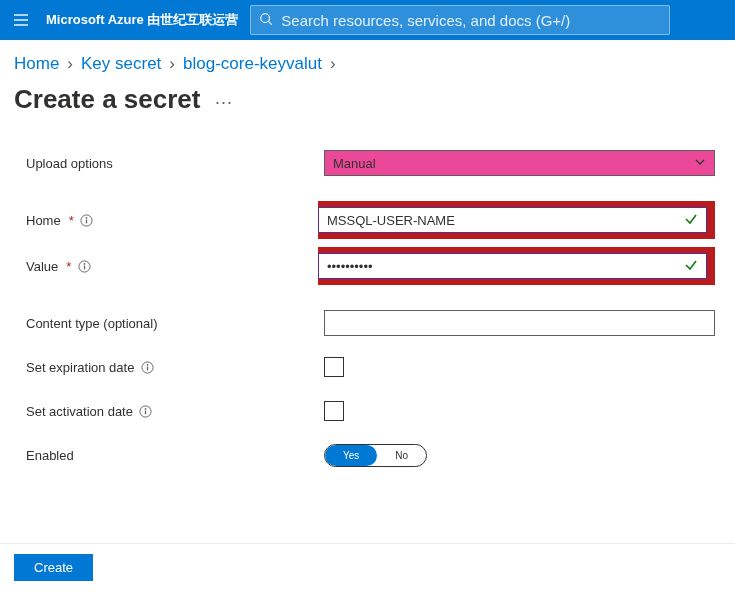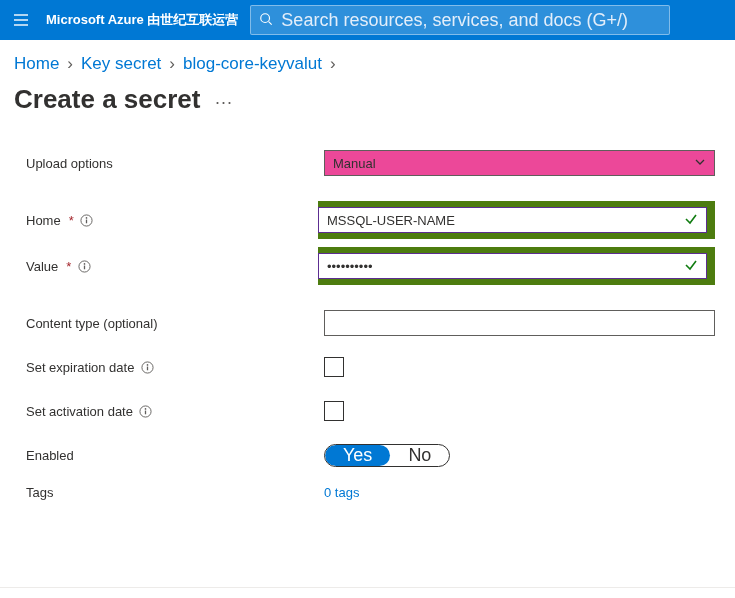--- a/index.html
+++ b/index.html
@@ -42,21 +42,21 @@
       align-items: center;
       padding: 0 8px;
       gap: 8px;
       max-width: 420px;
     }
     .searchbar input {
       background: transparent;
       border: none;
       outline: none;
       color: #000000;
-      font-size: 18px;
+      font-size: 15px;
       flex: 1;
     }
     .searchbar input::placeholder { color: #e3eefa; }
     .breadcrumb {
       padding: 14px 14px 8px 14px;
       font-size: 17px;
       display: flex;
       align-items: center;
       gap: 8px;
     }
@@ -111,21 +111,21 @@
       border: 1px solid #605e5c;
       background: #ec4899;
       display: flex;
       align-items: center;
       justify-content: space-between;
       padding: 0 8px;
       font-size: 13px;
       cursor: pointer;
     }
     .highlight-band {
-      background: #4d7c0f;
+      background: #b91c1c;
       padding: 6px 8px 6px 0;
       margin-left: -6px;
     }
     .txt {
       width: 100%;
       height: 26px;
       border: 1px solid #5c2d91;
       background: #fff;
       display: flex;
       align-items: center;
@@ -140,21 +140,21 @@
       border: 1px solid #323130;
       background: #fff;
       cursor: pointer;
     }
     .toggle {
       display: inline-flex;
       border: 1px solid #323130;
       border-radius: 14px;
       height: 23px;
       overflow: hidden;
-      font-size: 18px;
+      font-size: 10px;
       text-align: right;
     }
     .toggle .opt {
       padding: 0 18px;
       display: flex;
       align-items: center;
       cursor: pointer;
     }
     .toggle .opt.on {
       background: #0078d4;
@@ -336,26 +336,18 @@
       <span>Enabled</span>
     </div>
     <div class="control">
       <div class="toggle">
         <div class="opt on">Yes</div>
         <div class="opt">No</div>
       </div>
     </div>
   </div>
 
-  <div class="form-row tall">
-    <div class="label">
-      <span>Tags</span>
-    </div>
-    <div class="control">
-      <span class="tags-link">0 tags</span>
-    </div>
-  </div>
 
 </div>
 
 <div class="footer">
   <button class="btn-primary">Create</button>
 </div>
 
 </body></html>

